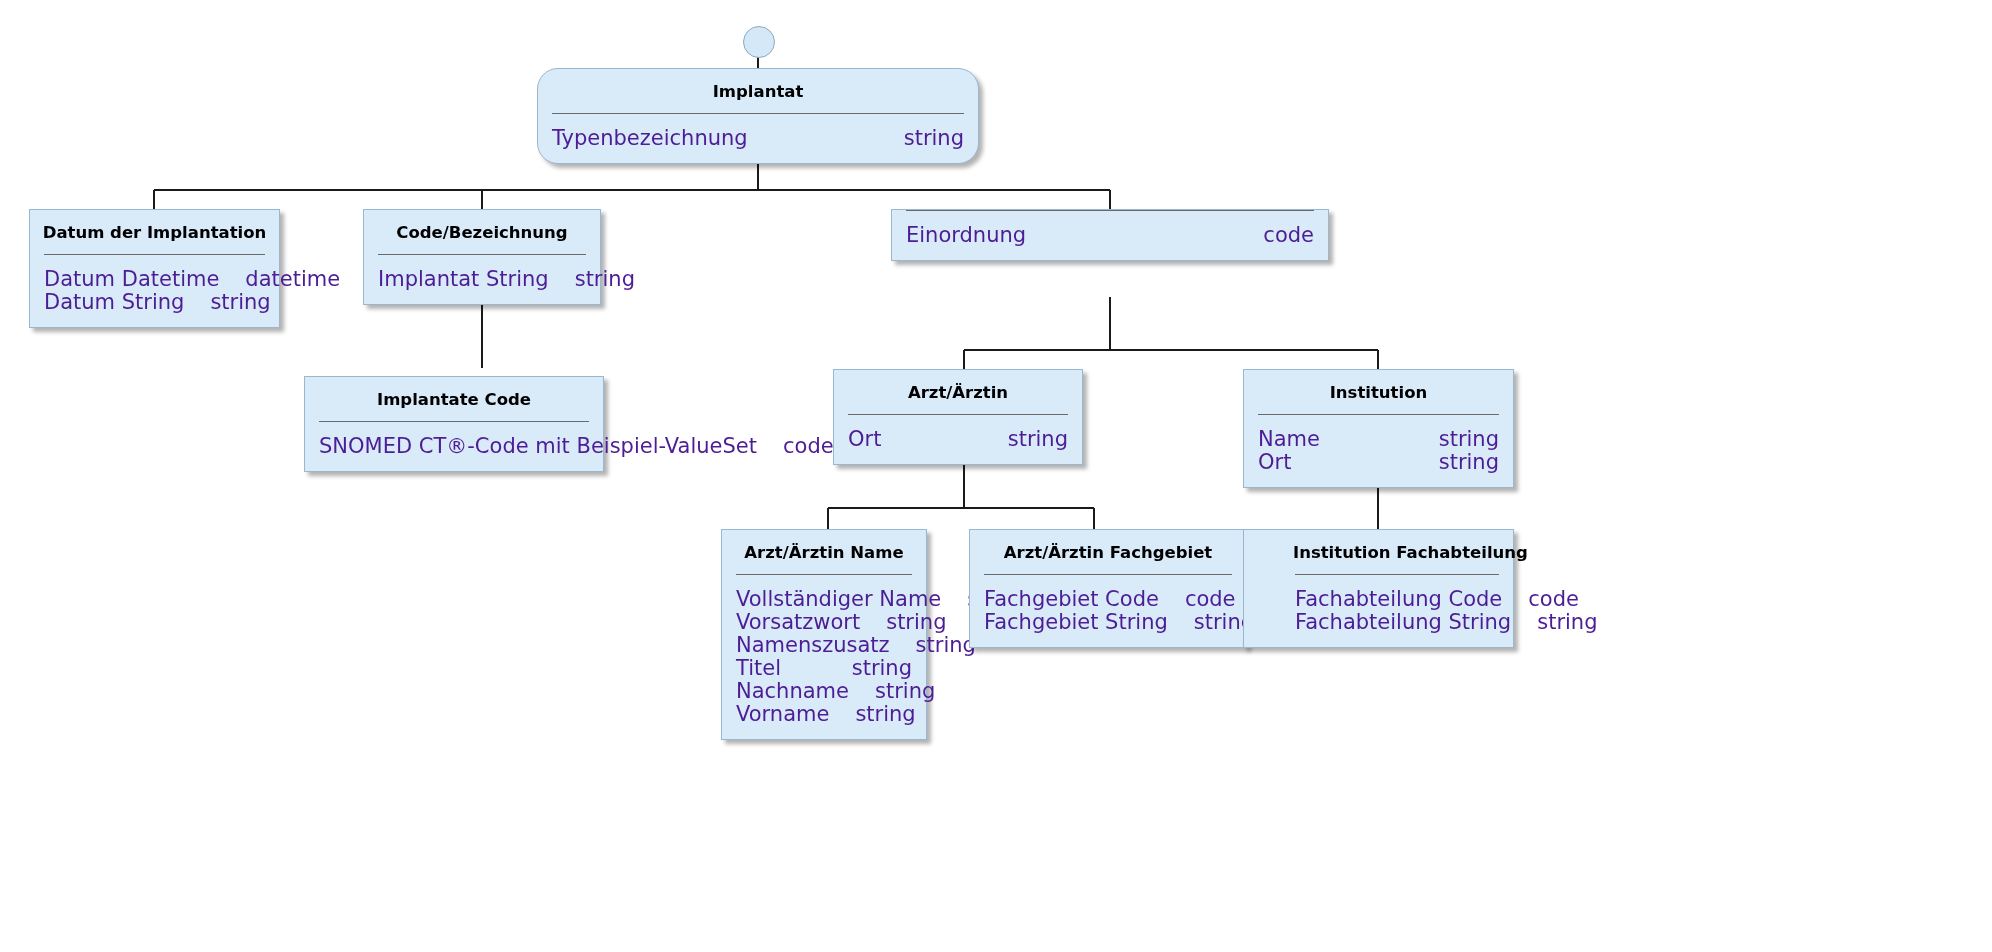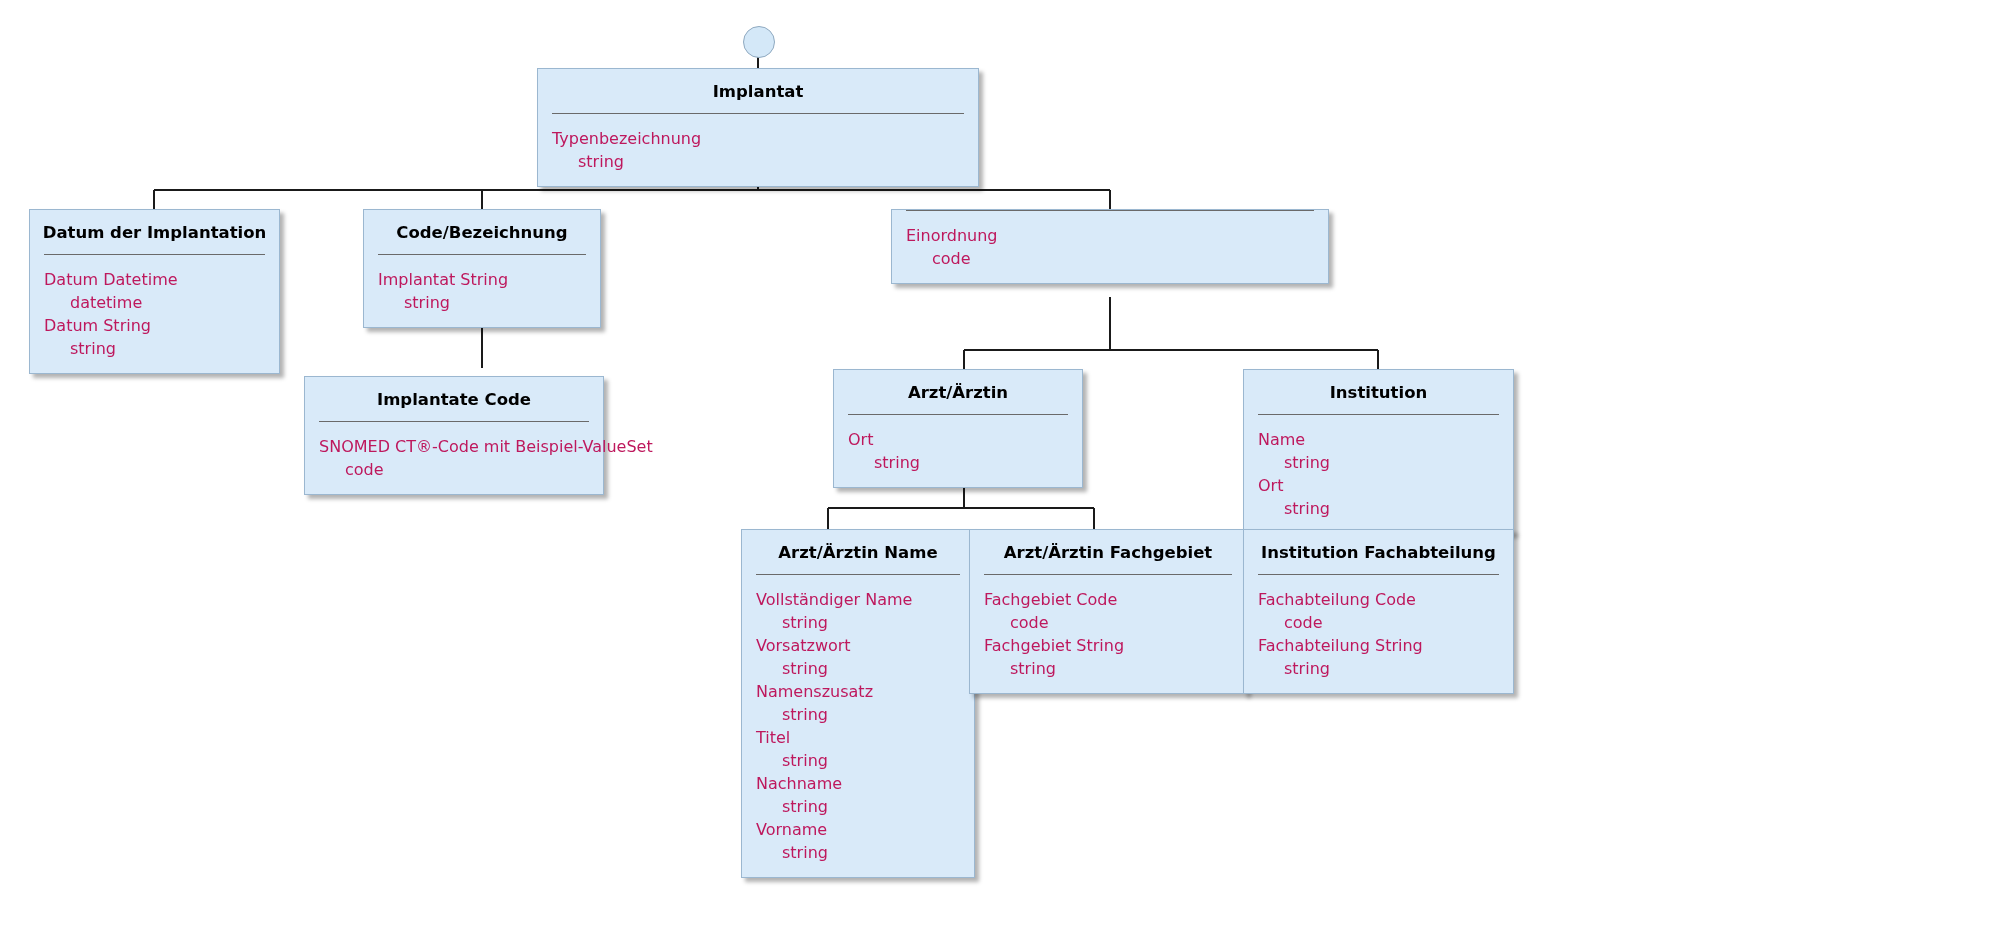--- a/index.html
+++ b/index.html
@@ -50,25 +50,24 @@
     background: #6a6a6a;
     margin: 0 14px;
   }
   .attrs {
     padding: 13px 14px 13px 14px;
   }
   .attr-row {
     display: flex;
     justify-content: space-between;
     align-items: baseline;
-    font-size: 16px;
-    color: #be185d;
+    font-size: 21px;
+    color: #4c1d95;
     line-height: 23px;
     white-space: nowrap;
-    flex-direction: column;
   }
   .attr-name {
     text-align: left;
   }
   .attr-type {
     text-align: right;
     padding-left: 26px;
   }
   .root-circle {
     position: absolute;
@@ -108,21 +107,21 @@
       <line x1="828" y1="508" x2="828" y2="529"></line>
       <line x1="1094" y1="508" x2="1094" y2="529"></line>
 
       <line x1="1378" y1="474" x2="1378" y2="529"></line>
     </g>
   </svg>
 
   <div class="root-circle" style="left:743px; top:26px;"></div>
 
   <div id="nodes-layer">
-      <div class="node" style="left: 537px; top: 68px; width: 442px;">
+      <div class="node" style="left: 537px; top: 68px; width: 442px; border-radius: 21px;">
         <div class="node-title">Implantat</div>
         <div class="node-sep"></div>
         <div class="attrs">
           <div class="attr-row">
             <span class="attr-name">Typenbezeichnung</span>
             <span class="attr-type">string</span>
           </div>
         </div>
       </div>
       <div class="node" style="left: 29px; top: 209px; width: 251px;">
@@ -185,21 +184,21 @@
           <div class="attr-row">
             <span class="attr-name">Name</span>
             <span class="attr-type">string</span>
           </div>
           <div class="attr-row">
             <span class="attr-name">Ort</span>
             <span class="attr-type">string</span>
           </div>
         </div>
       </div>
-      <div class="node" style="left: 741px; top: 529px; width: 234px;">
+      <div class="node" style="left: 721px; top: 529px; width: 206px;">
         <div class="node-title">Arzt/Ärztin Name</div>
         <div class="node-sep"></div>
         <div class="attrs">
           <div class="attr-row">
             <span class="attr-name">Vollständiger Name</span>
             <span class="attr-type">string</span>
           </div>
           <div class="attr-row">
             <span class="attr-name">Vorsatzwort</span>
             <span class="attr-type">string</span>
@@ -229,21 +228,21 @@
           <div class="attr-row">
             <span class="attr-name">Fachgebiet Code</span>
             <span class="attr-type">code</span>
           </div>
           <div class="attr-row">
             <span class="attr-name">Fachgebiet String</span>
             <span class="attr-type">string</span>
           </div>
         </div>
       </div>
-      <div class="node" style="left: 1243px; top: 529px; width: 271px;">
+      <div class="node" style="left: 1243px; top: 529px; width: 271px; padding-left: 37px;">
         <div class="node-title">Institution Fachabteilung</div>
         <div class="node-sep"></div>
         <div class="attrs">
           <div class="attr-row">
             <span class="attr-name">Fachabteilung Code</span>
             <span class="attr-type">code</span>
           </div>
           <div class="attr-row">
             <span class="attr-name">Fachabteilung String</span>
             <span class="attr-type">string</span>

